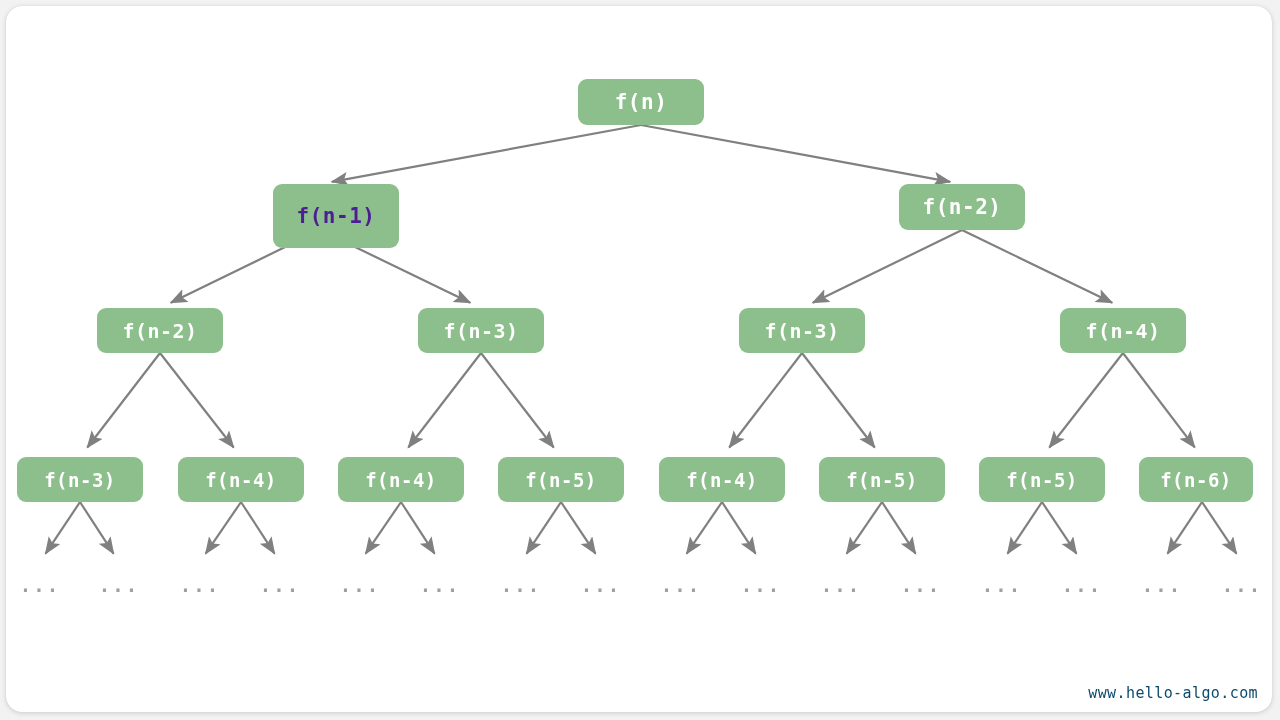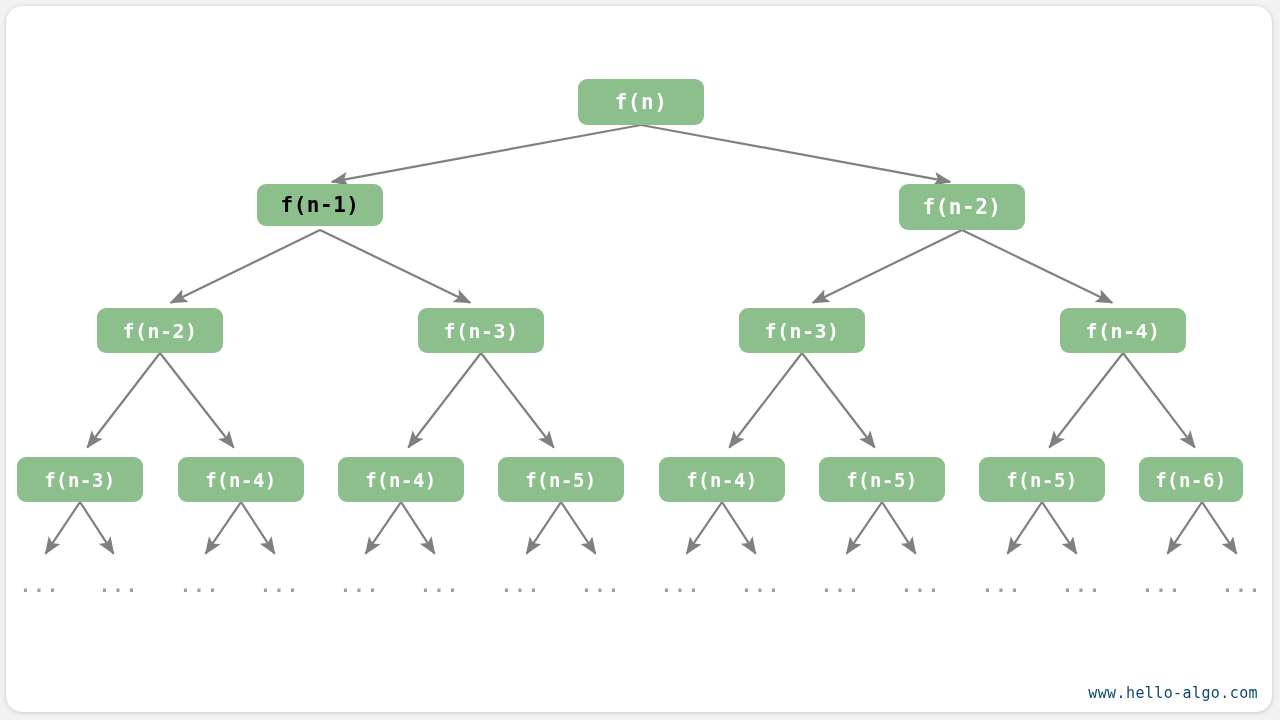--- a/index.html
+++ b/index.html
@@ -118,21 +118,21 @@
         <line x1="1042" y1="502" x2="1076.4529980377476" y2="553.6794970566216" stroke="#808080" stroke-width="2.2" stroke-linecap="butt" marker-end="url(#arrowhead)"></line>
         <line x1="1202" y1="502" x2="1167.5470019622524" y2="553.6794970566216" stroke="#808080" stroke-width="2.2" stroke-linecap="butt" marker-end="url(#arrowhead)"></line>
         <line x1="1202" y1="502" x2="1236.4529980377476" y2="553.6794970566216" stroke="#808080" stroke-width="2.2" stroke-linecap="butt" marker-end="url(#arrowhead)"></line>
       </g>
   </svg>
 
   <div id="nodes-layer">
       <div class="node" style="left: 578px; top: 79px; width: 126px; height: 46px; font-size: 21px; background: rgb(140, 191, 140); color: rgb(255, 255, 255);">
         <span>f(n)</span>
       </div>
-      <div class="node" style="left: 257px; top: 184px; width: 126px; height: 42px; font-size: 21px; background: rgb(140, 191, 140); color: #000000;">
+      <div class="node" style="left: 273px; top: 184px; width: 126px; height: 64px; font-size: 21px; background: rgb(140, 191, 140); color: #4c1d95;">
         <span>f(n-1)</span>
       </div>
       <div class="node" style="left: 899px; top: 184px; width: 126px; height: 46px; font-size: 21px; background: rgb(140, 191, 140); color: rgb(255, 255, 255);">
         <span>f(n-2)</span>
       </div>
       <div class="node" style="left: 97px; top: 308px; width: 126px; height: 45px; font-size: 20px; background: rgb(140, 191, 140); color: rgb(255, 255, 255);">
         <span>f(n-2)</span>
       </div>
       <div class="node" style="left: 418px; top: 308px; width: 126px; height: 45px; font-size: 20px; background: rgb(140, 191, 140); color: rgb(255, 255, 255);">
         <span>f(n-3)</span>
@@ -157,21 +157,21 @@
       </div>
       <div class="node" style="left: 659px; top: 457px; width: 126px; height: 45px; font-size: 19px; background: rgb(140, 191, 140); color: rgb(255, 255, 255);">
         <span>f(n-4)</span>
       </div>
       <div class="node" style="left: 819px; top: 457px; width: 126px; height: 45px; font-size: 19px; background: rgb(140, 191, 140); color: rgb(255, 255, 255);">
         <span>f(n-5)</span>
       </div>
       <div class="node" style="left: 979px; top: 457px; width: 126px; height: 45px; font-size: 19px; background: rgb(140, 191, 140); color: rgb(255, 255, 255);">
         <span>f(n-5)</span>
       </div>
-      <div class="node" style="left: 1139px; top: 457px; width: 104px; height: 45px; font-size: 19px; background: rgb(140, 191, 140); color: rgb(255, 255, 255); justify-content: center;">
+      <div class="node" style="left: 1139px; top: 457px; width: 114px; height: 45px; font-size: 19px; background: rgb(140, 191, 140); color: rgb(255, 255, 255); justify-content: center;">
         <span>f(n-6)</span>
       </div>
     </div>
   <div id="ellipsis-layer">
       <div class="ellipsis" style="left: 15px; top: 576px; width: 50px; color: rgb(160, 160, 160);">...</div>
       <div class="ellipsis" style="left: 94px; top: 576px; width: 50px; color: rgb(160, 160, 160);">...</div>
       <div class="ellipsis" style="left: 175px; top: 576px; width: 50px; color: rgb(160, 160, 160);">...</div>
       <div class="ellipsis" style="left: 255px; top: 576px; width: 50px; color: rgb(160, 160, 160);">...</div>
       <div class="ellipsis" style="left: 335px; top: 576px; width: 50px; color: rgb(160, 160, 160);">...</div>
       <div class="ellipsis" style="left: 415px; top: 576px; width: 50px; color: rgb(160, 160, 160);">...</div>

